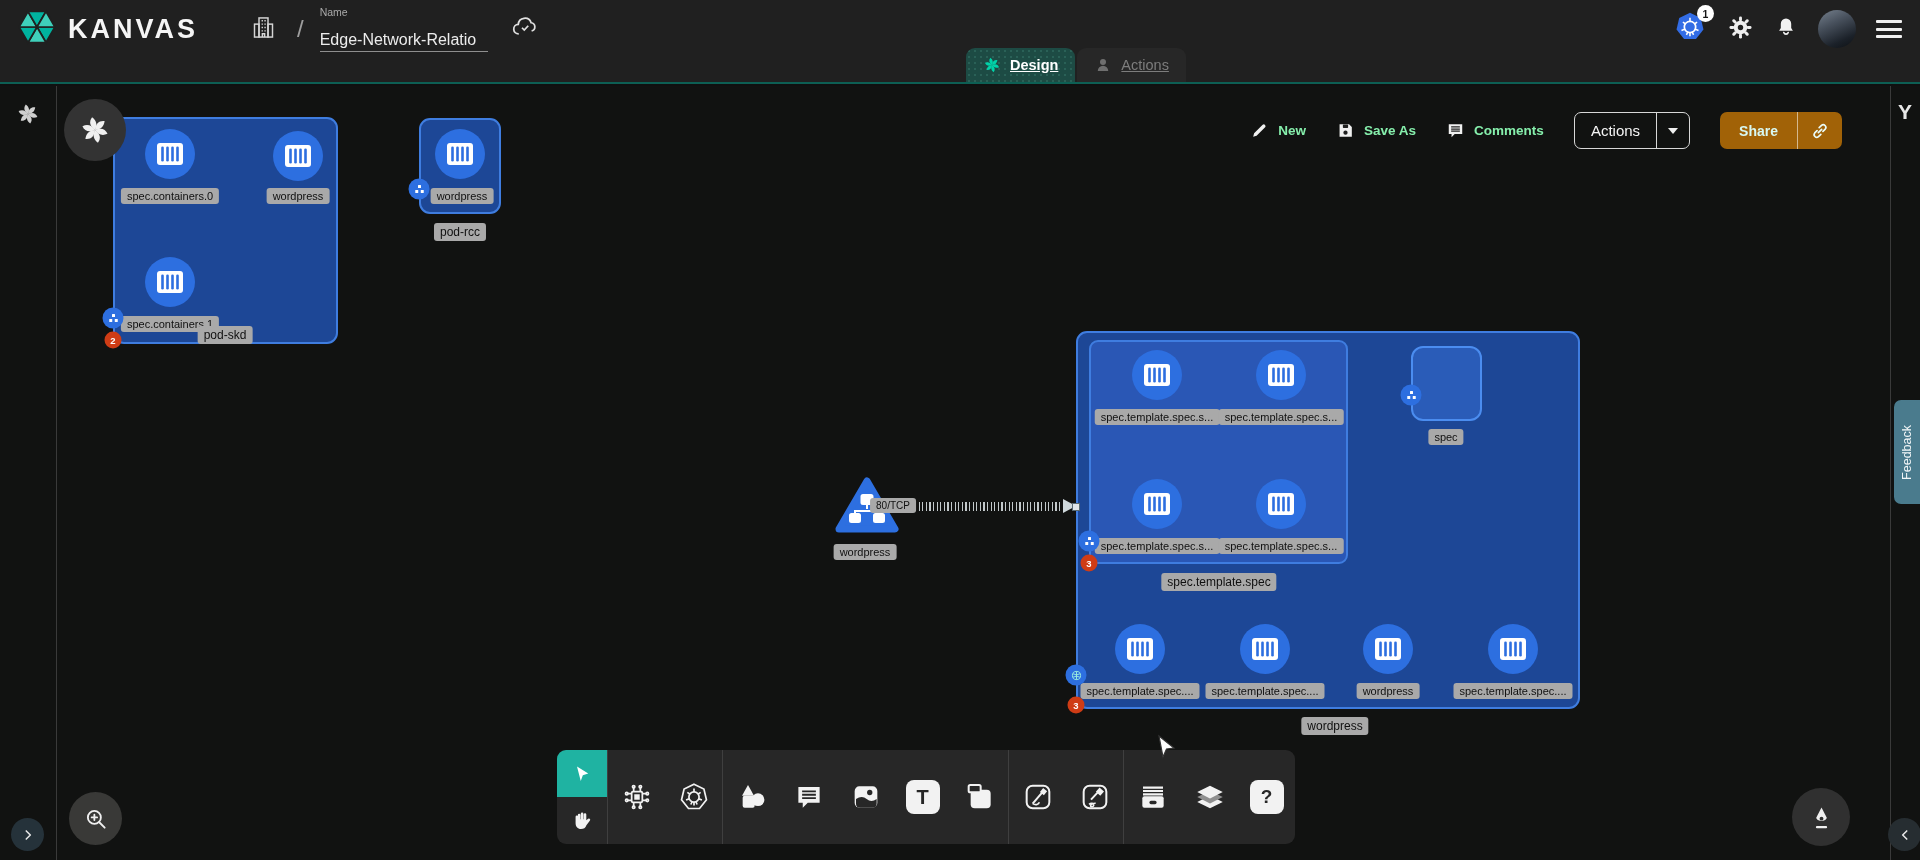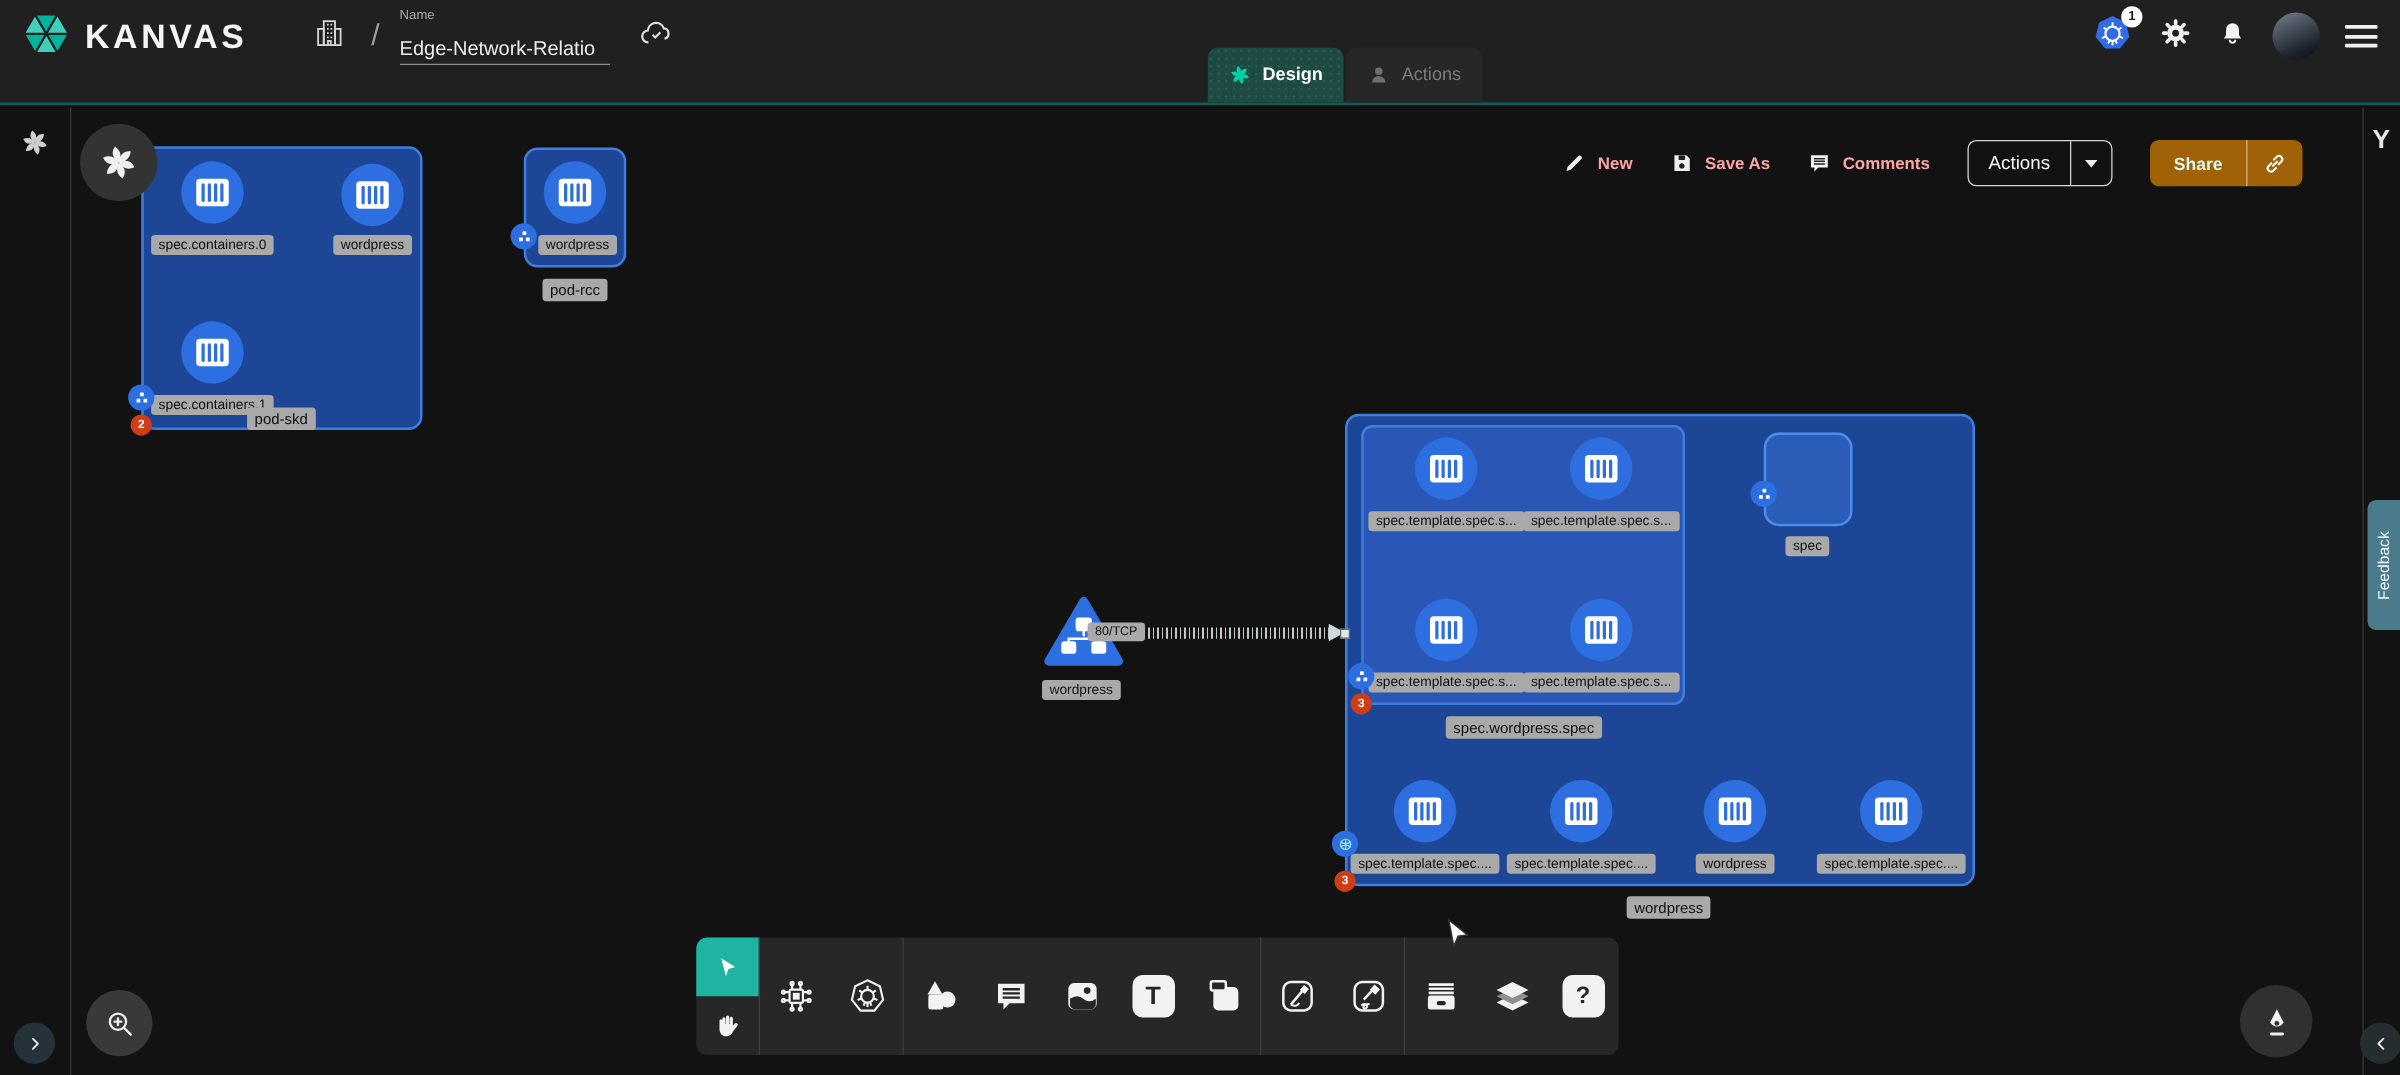--- a/index.html
+++ b/index.html
@@ -25,22 +25,22 @@
   .k8s-badge { position:absolute; top:-5px; right:-7px; width:17px; height:17px;
     background:#ffffff; color:#161616; border-radius:50%; font-size:10.5px; font-weight:bold;
     display:flex; align-items:center; justify-content:center; }
   .avatar { width:38px; height:38px; border-radius:50%;
     background:linear-gradient(155deg,#77828f 0%,#49525e 35%,#1b2129 75%,#0d1014 100%); }
   .burger { display:flex; flex-direction:column; gap:4.5px; cursor:pointer; }
   .burger span { display:block; width:26px; height:3px; background:#f0f0f0; border-radius:1px; }
 
   
   .tabs { position:absolute; bottom:0; left:966px; display:flex; }
-  .tab { height:44px; display:flex; align-items:center; gap:9px; padding:0 17px;
-    border-radius:9px 9px 0 0; font-size:14.5px; cursor:pointer; }
+  .tab { height:34px; display:flex; align-items:center; gap:9px; padding:0 17px;
+    border-radius:9px 9px 0 0; font-size:14.5px; cursor:pointer;text-decoration:underline; }
   .tab.active { background:#1d4b44;
     background-image:radial-gradient(#2a6157 1px, transparent 1px); background-size:6px 6px;
     color:#ffffff; font-weight:bold; }
   .tab.inactive { background:#272727; color:#7d7d7d; margin-left:2px; }
 
   
   .canvas { position:absolute; top:86px; left:0; width:1920px; height:774px; background:#111211; }
   .rail-left { position:absolute; left:0; top:0; width:57px; height:100%;
     border-right:1px solid #3a3a3a; }
   .rail-right { position:absolute; right:0; top:0; width:30px; height:100%;
@@ -57,21 +57,21 @@
 
   .feedback-tab { position:absolute; right:0; top:314px; width:26px; height:104px;
     background:#4a7b8d; border-radius:7px 0 0 7px; display:flex; align-items:center;
     justify-content:center; cursor:pointer; z-index:20; }
   .feedback-tab span { writing-mode:vertical-rl; transform:rotate(180deg); color:#f2f6f7;
     font-size:12.5px; }
 
   
   .canvas-toolbar { position:absolute; top:26px; right:78px; display:flex; align-items:center;
     gap:30px; z-index:10; }
-  .tool-link { display:flex; align-items:center; gap:9px; color:#fca5a5; font-size:13.5px;
+  .tool-link { display:flex; align-items:center; gap:9px; color:#86efac; font-size:13.5px;
     font-weight:bold; cursor:pointer; }
   .actions-btn { display:flex; align-items:stretch; border:1px solid #d8d8d8; border-radius:7px;
     height:37px; color:#f5f5f5; cursor:pointer; }
   .actions-btn .lbl { display:flex; align-items:center; padding:0 16px; font-size:15px;
     border-right:1px solid #d8d8d8; }
   .actions-btn .caret { width:32px; display:flex; align-items:center; justify-content:center; }
   .caret-tri { width:0; height:0; border-left:5.5px solid transparent;
     border-right:5.5px solid transparent; border-top:6.5px solid #f0f0f0; }
   .share-btn { display:flex; align-items:stretch; background:#a16207; border-radius:7px;
     height:37px; cursor:pointer; }
@@ -466,21 +466,21 @@
   </div>
   <div class="chip" style="left:1281px; top:452px;">spec.template.spec.s...</div>
   <div class="mini-badge" style="left:1089px; top:455px;">
     <svg width="12" height="12" viewBox="0 0 24 24" fill="#ffffff">
         <rect x="9" y="3" width="6" height="6" rx="1"></rect>
         <rect x="3.5" y="13" width="6" height="6" rx="1"></rect>
         <rect x="14.5" y="13" width="6" height="6" rx="1"></rect>
       </svg>
   </div>
   <div class="alert-badge" style="left:1089px; top:477px;">3</div>
-  <div class="chip big" style="left:1219px; top:487px;">spec.wordpress.spec</div>
+  <div class="chip big" style="left:1219px; top:487px;">spec.template.spec</div>
 
   <div class="spec-square" style="left:1411px; top:260px; width:71px; height:75px;"></div>
   <div class="mini-badge" style="left:1411px; top:309px;">
     <svg width="12" height="12" viewBox="0 0 24 24" fill="#ffffff">
         <rect x="9" y="3" width="6" height="6" rx="1"></rect>
         <rect x="3.5" y="13" width="6" height="6" rx="1"></rect>
         <rect x="14.5" y="13" width="6" height="6" rx="1"></rect>
       </svg>
   </div>
   <div class="chip" style="left:1446px; top:343px;">spec</div>

